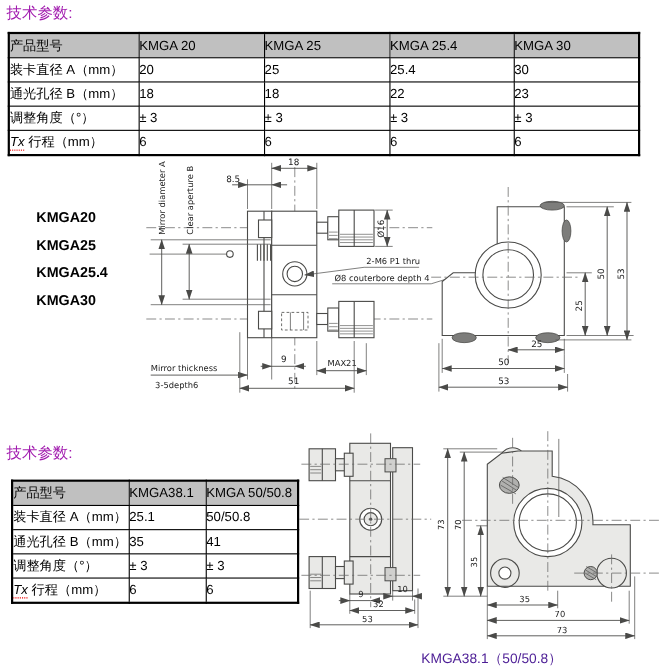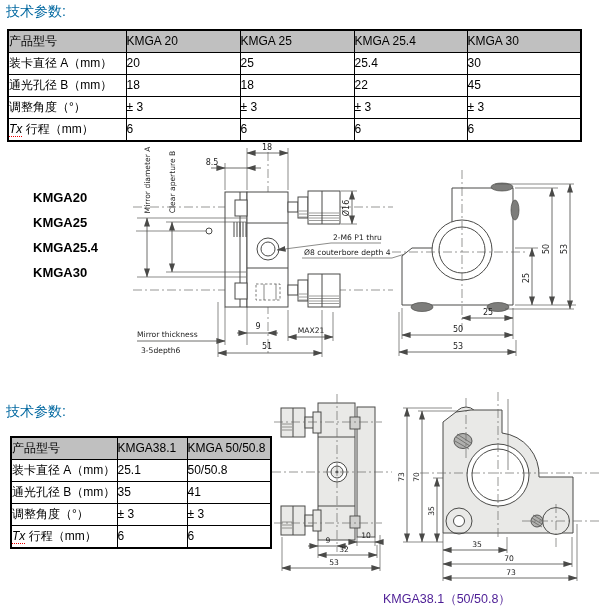--- a/index.html
+++ b/index.html
@@ -1,18 +1,18 @@
 <!DOCTYPE html>
 <html><head>
 <meta charset="utf-8">
 <style>
   html,body{margin:0;padding:0;background:#fff;}
   .page{position:relative;width:601px;height:611px;background:#fff;overflow:hidden;
         font-family:"Liberation Sans","DejaVu Sans",sans-serif;color:#000;}
-  .sec-title{position:absolute;font-size:14px;color:#0369a1;white-space:nowrap;}
+  .sec-title{position:absolute;font-size:14px;color:#a21caf;white-space:nowrap;}
   table.spec{position:absolute;border-collapse:collapse;table-layout:fixed;
              border:2px solid #000;font-size:12px;}
   table.spec th,table.spec td{border:1px solid #000;text-align:left;padding:0;
              height:21px;line-height:21px;overflow:hidden;white-space:nowrap;}
   table.spec th{background:#c0c0c0;font-weight:normal;}
   .t1{left:7px;top:29px;width:573px;}
   .t2{left:10px;top:436px;width:260px;}
   .tx-word{border-bottom:1px dotted #e00;font-style:italic;}
   .model-list{position:absolute;left:33px;top:185px;font-size:13px;line-height:25px;font-weight:bold;}
   .model-list div{height:25px;}
@@ -59,21 +59,21 @@
       <td>20</td>
       <td>25</td>
       <td>25.4</td>
       <td>30</td>
     </tr>
     <tr>
       <td>通光孔径 B（mm）</td>
       <td>18</td>
       <td>18</td>
       <td>22</td>
-      <td>45</td>
+      <td>23</td>
     </tr>
     <tr>
       <td>调整角度（°）</td>
       <td>± 3</td>
       <td>± 3</td>
       <td>± 3</td>
       <td>± 3</td>
     </tr>
     <tr>
       <td><span class="tx-word">Tx</span><span> 行程（mm）</span></td>

